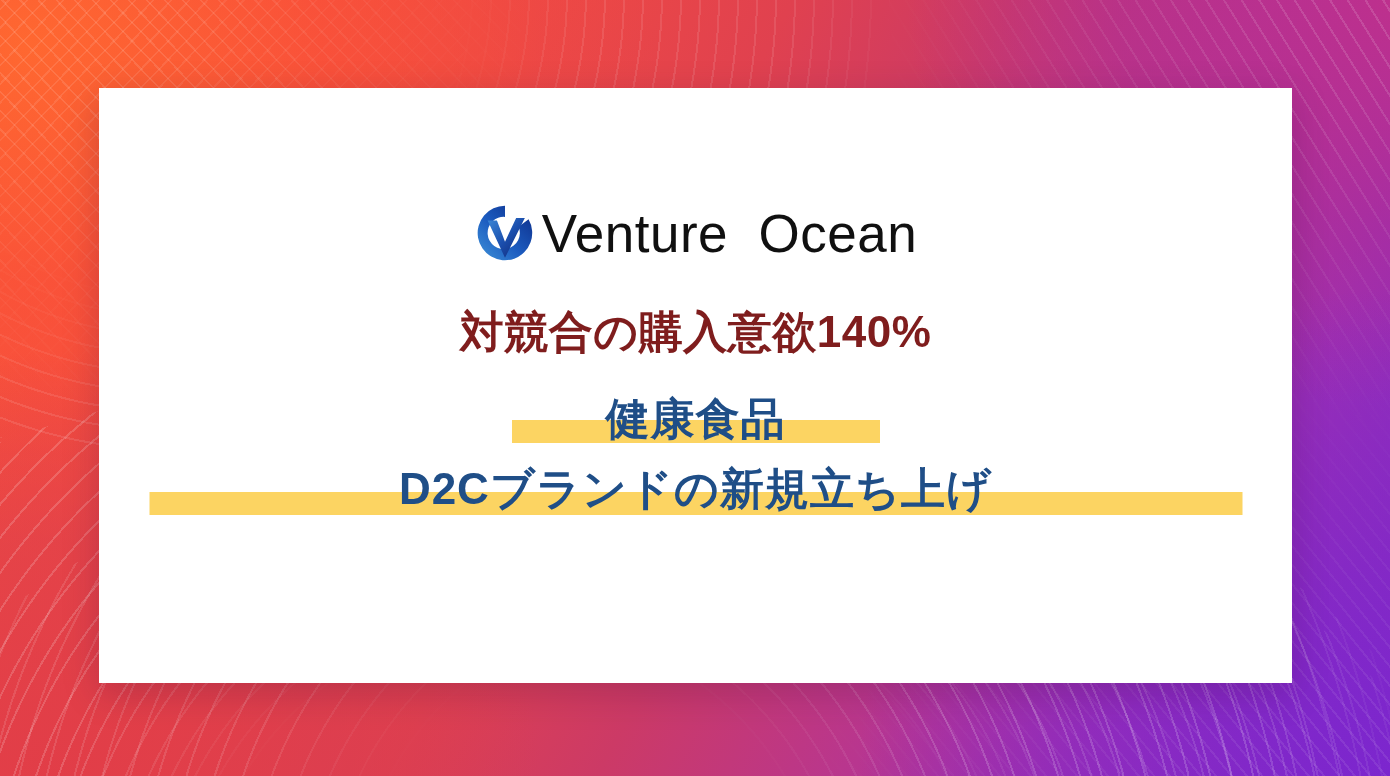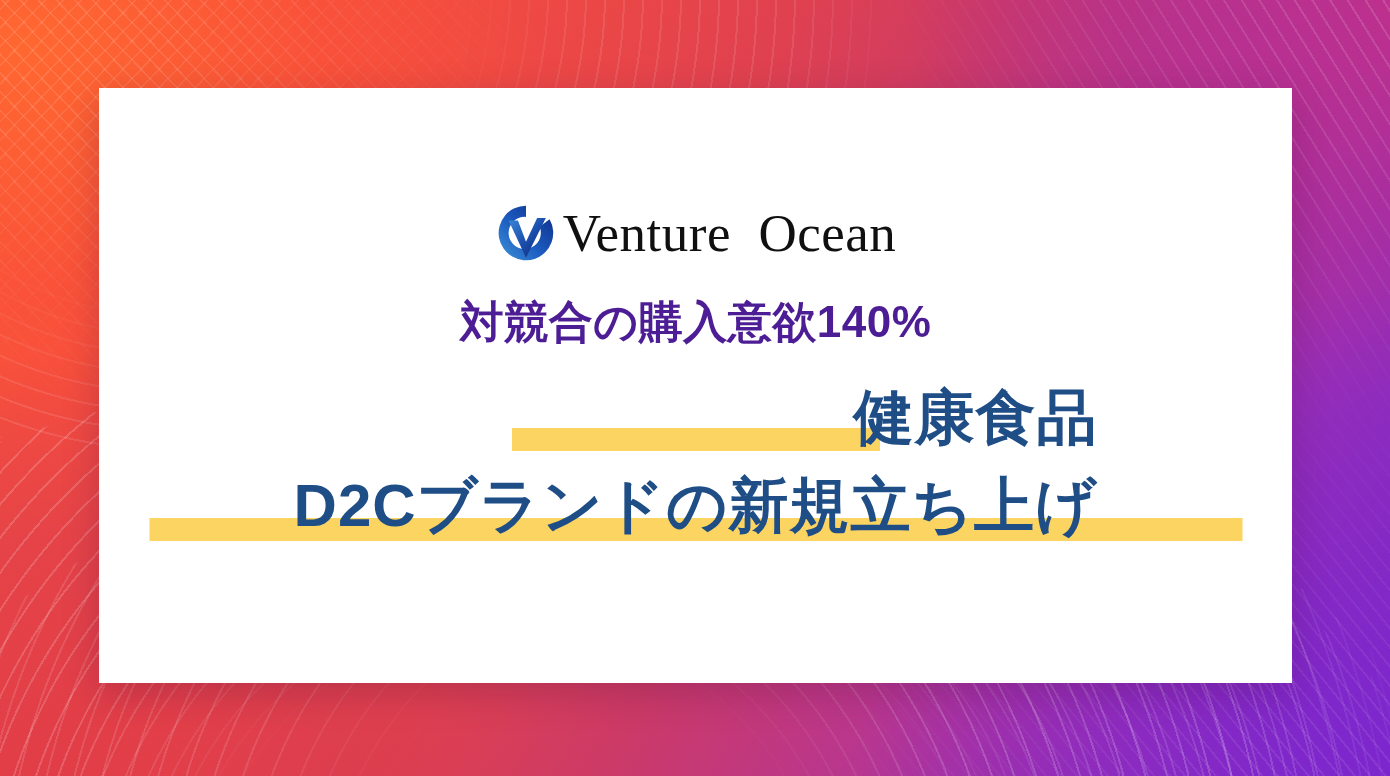--- a/index.html
+++ b/index.html
@@ -205,55 +205,54 @@
     margin-top: 112px;
     height: 66px;
   }
   .logo-mark {
     width: 62px;
     height: 62px;
     flex: none;
     display: block;
   }
   .logo-wordmark {
-    font-family: Liberation Serif, serif;
+    font-family: Liberation Sans, sans-serif;
     font-size: 53px;
     line-height: 1;
     color: #101010;
     letter-spacing: 0.5px;
     margin-left: 6px;
     white-space: pre;
   }
 
   
   .kicker {
-    margin-top: 32px;
+    margin-top: 42px;
     font-size: 44px;
     font-weight: 700;
-    color: #4c1d95;
+    color: #7f1d1d;
     letter-spacing: 0.5px;
     line-height: 1.1;
     white-space: nowrap;
   }
 
   
   .headline {
     margin-top: 38px;
     text-align: center;
     color: #1f4e87;
     font-weight: 700;
     line-height: 1.12;
     white-space: nowrap;
   }
   .headline-line {
     position: relative;
     display: block;
-    font-size: 60px;
+    font-size: 44px;
     letter-spacing: 1px;
-    text-align: right;
   }
   .headline-line + .headline-line {
     margin-top: 20px;
   }
   .hl-text {
     position: relative;
     display: inline-block;
     z-index: 2;
   }
   .hl-mark {

